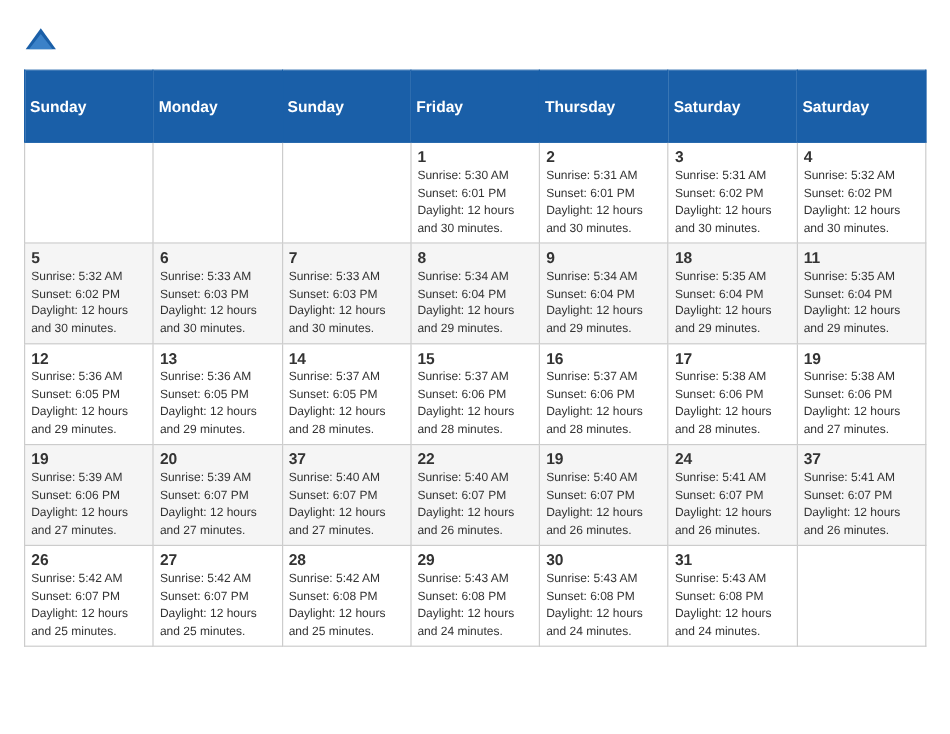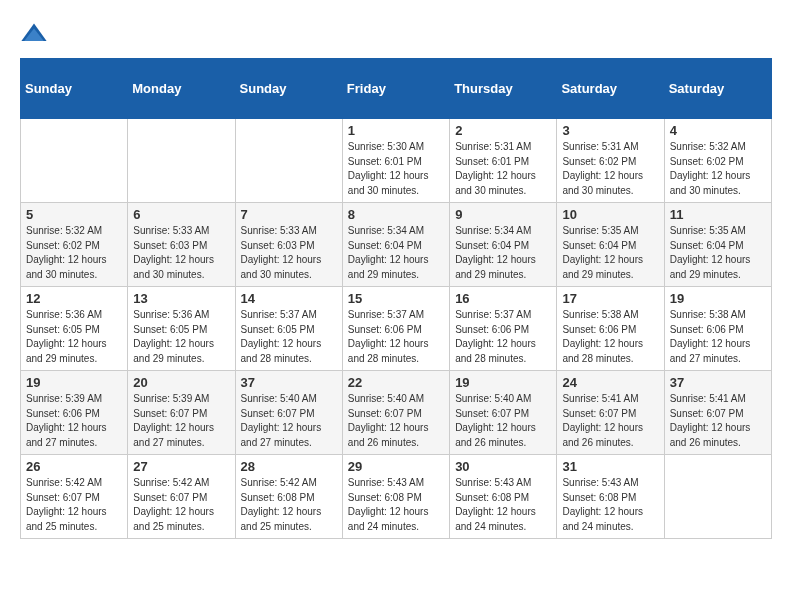--- a/index.html
+++ b/index.html
@@ -162,21 +162,21 @@
         </td>
         <td>
           <span class="day-num">8</span>
           <div class="day-info">Sunrise: 5:34 AM<br>Sunset: 6:04 PM<br>Daylight: 12 hours and 29 minutes.</div>
         </td>
         <td>
           <span class="day-num">9</span>
           <div class="day-info">Sunrise: 5:34 AM<br>Sunset: 6:04 PM<br>Daylight: 12 hours and 29 minutes.</div>
         </td>
         <td>
-          <span class="day-num">10</span>
+          <span class="day-num">18</span>
           <div class="day-info">Sunrise: 5:35 AM<br>Sunset: 6:04 PM<br>Daylight: 12 hours and 29 minutes.</div>
         </td>
         <td>
           <span class="day-num">11</span>
           <div class="day-info">Sunrise: 5:35 AM<br>Sunset: 6:04 PM<br>Daylight: 12 hours and 29 minutes.</div>
         </td>
       </tr>
       <tr>
         <td>
           <span class="day-num">12</span>

